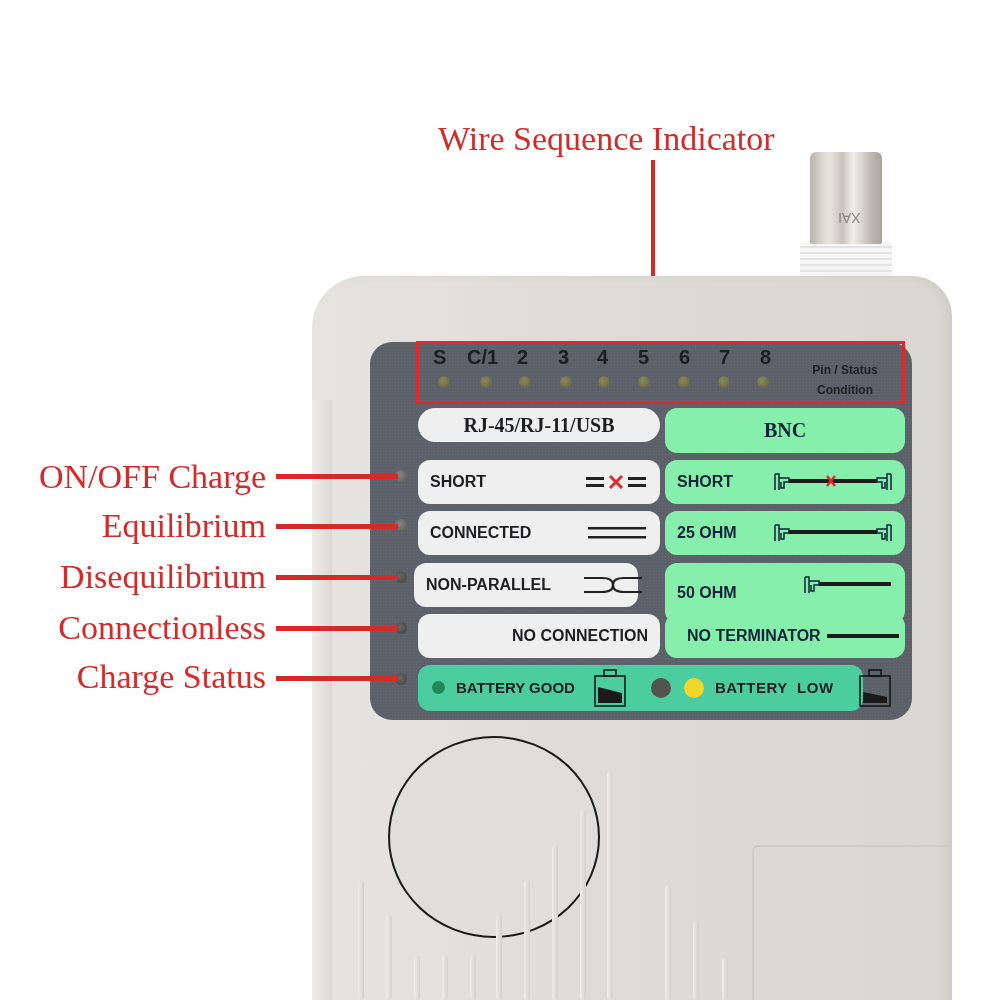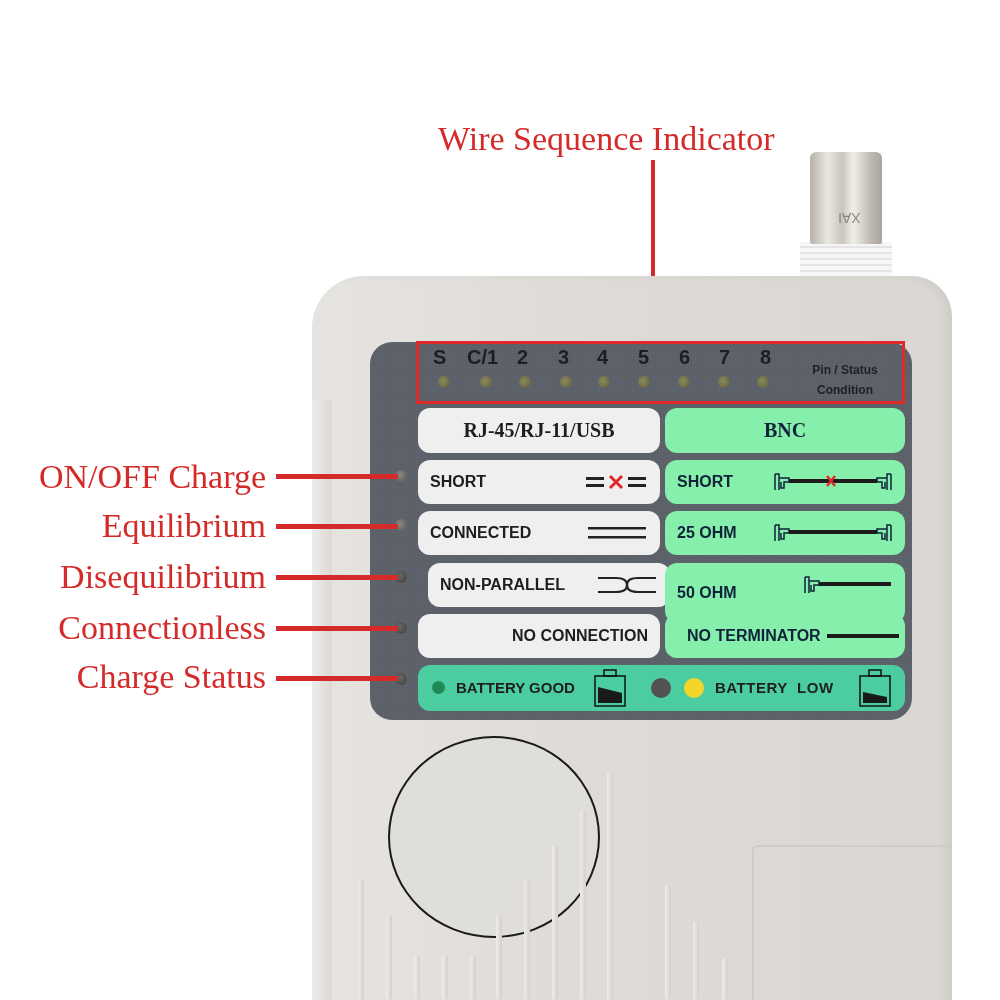--- a/index.html
+++ b/index.html
@@ -75,21 +75,21 @@
 <div class="pin-led" style="left:678px;"></div>
 <div class="pin-led" style="left:718px;"></div>
 <div class="pin-led" style="left:757px;"></div>
 <div class="pin-cond">
   <div>Pin / Status</div>
   <div>Condition</div>
 </div>
 
 <div class="seq-box"></div>
 
-<div class="chip chip-white chip-head" style="left:418px; top:408px; width:242px; height:45px;">RJ-45/RJ-11/USB</div>
+<div class="chip chip-white chip-head" style="left:418px; top:408px; width:242px; height:34px;border-radius:18px;">RJ-45/RJ-11/USB</div>
 <div class="chip chip-blue chip-head" style="left:665px; top:408px; width:240px; height:45px;">BNC</div>
 
 <div class="chip chip-white" style="left:418px; top:460px; width:242px; height:44px;">
   <span>SHORT</span>
   <svg class="sym" width="60" height="20" style="left:168px; top:12px;" viewBox="0 0 60 20">
     <rect x="0" y="5" width="18" height="3" fill="#222"></rect>
       <rect x="0" y="12" width="18" height="3" fill="#222"></rect>
     <path d="M24 4 L36 16 M36 4 L24 16" stroke="#e02a2a" stroke-width="3"></path>
     <rect x="42" y="5" width="18" height="3" fill="#222"></rect>
       <rect x="42" y="12" width="18" height="3" fill="#222"></rect>
@@ -114,21 +114,21 @@
 </div>
 <div class="chip chip-blue" style="left:665px; top:511px; width:240px; height:44px;">
   <span>25 OHM</span>
   <svg class="sym" width="120" height="24" style="left:108px; top:10px;" viewBox="0 0 120 24">
     <path d="M2 4 V20 M2 4 H6 V20 M6 8 H16 V12 H11 V18 H8 V12" stroke="#10233a" stroke-width="1.5" fill="none"></path>
     <rect x="16" y="9" width="88" height="4" fill="#1b1b1b"></rect>
     <path d="M118 4 V20 M118 4 H114 V20 M114 8 H104 V12 H109 V18 H112 V12" stroke="#10233a" stroke-width="1.5" fill="none"></path>
   </svg>
 </div>
 
-<div class="chip chip-white" style="left:428px; top:563px; width:242px; height:44px;">
+<div class="chip chip-white" style="left:414px; top:563px; width:224px; height:44px;">
   <span>NON-PARALLEL</span>
   <svg class="sym" width="58" height="22" style="left:170px; top:11px;" viewBox="0 0 58 22">
     <path d="M0 4 H18 Q29 4 29 11 Q29 18 40 18 H58" stroke="#222" stroke-width="2.2" fill="none"></path>
     <path d="M0 18 H18 Q29 18 29 11 Q29 4 40 4 H58" stroke="#222" stroke-width="2.2" fill="none"></path>
   </svg>
 </div>
 <div class="chip chip-blue" style="left:665px; top:563px; width:240px; height:60px;">
   <span>50 OHM</span>
   <svg class="sym" width="90" height="24" style="left:138px; top:10px;" viewBox="0 0 90 24">
     <path d="M2 4 V20 M2 4 H6 V20 M6 8 H16 V12 H11 V18 H8 V12" stroke="#10233a" stroke-width="1.5" fill="none"></path>
@@ -139,21 +139,21 @@
 <div class="chip chip-white" style="left:418px; top:614px; width:242px; height:44px;justify-content:flex-end;">
   <span>NO CONNECTION</span>
 </div>
 <div class="chip chip-blue" style="left:665px; top:614px; width:240px; height:44px; padding-left:22px;">
   <span>NO TERMINATOR</span>
   <svg class="sym" width="72" height="10" style="left:162px; top:17px;" viewBox="0 0 72 10">
     <rect x="0" y="3" width="72" height="4" fill="#1b1b1b"></rect>
   </svg>
 </div>
 
-<div class="chip chip-green" style="left:418px; top:665px; width:487px; height:46px; padding:0;">
+<div class="chip chip-green" style="left:418px; top:665px; width:445px; height:46px; padding:0;">
   <span style="position:absolute; left:14px; top:16px; width:13px; height:13px; border-radius:50%; background:#1f8a55;"></span>
   <span style="position:absolute; left:38px; top:14px; font-size:15px;">BATTERY GOOD</span>
   <svg class="sym" width="34" height="38" style="left:175px; top:4px;" viewBox="0 0 34 38">
     <rect x="11" y="1" width="12" height="6" fill="none" stroke="#111" stroke-width="1.5"></rect>
     <rect x="2" y="7" width="30" height="30" fill="none" stroke="#111" stroke-width="1.5"></rect>
     <path d="M5 18 L29 24 V34 H5 Z" fill="#1a1a1a"></path>
   </svg>
   <span style="position:absolute; left:233px; top:13px; width:20px; height:20px; border-radius:50%; background:#545250;"></span>
   <span style="position:absolute; left:266px; top:13px; width:20px; height:20px; border-radius:50%; background:#f2d62a;"></span>
   <span style="position:absolute; left:297px; top:14px; font-size:15px; letter-spacing:0.5px; word-spacing:5px;">BATTERY LOW</span>

